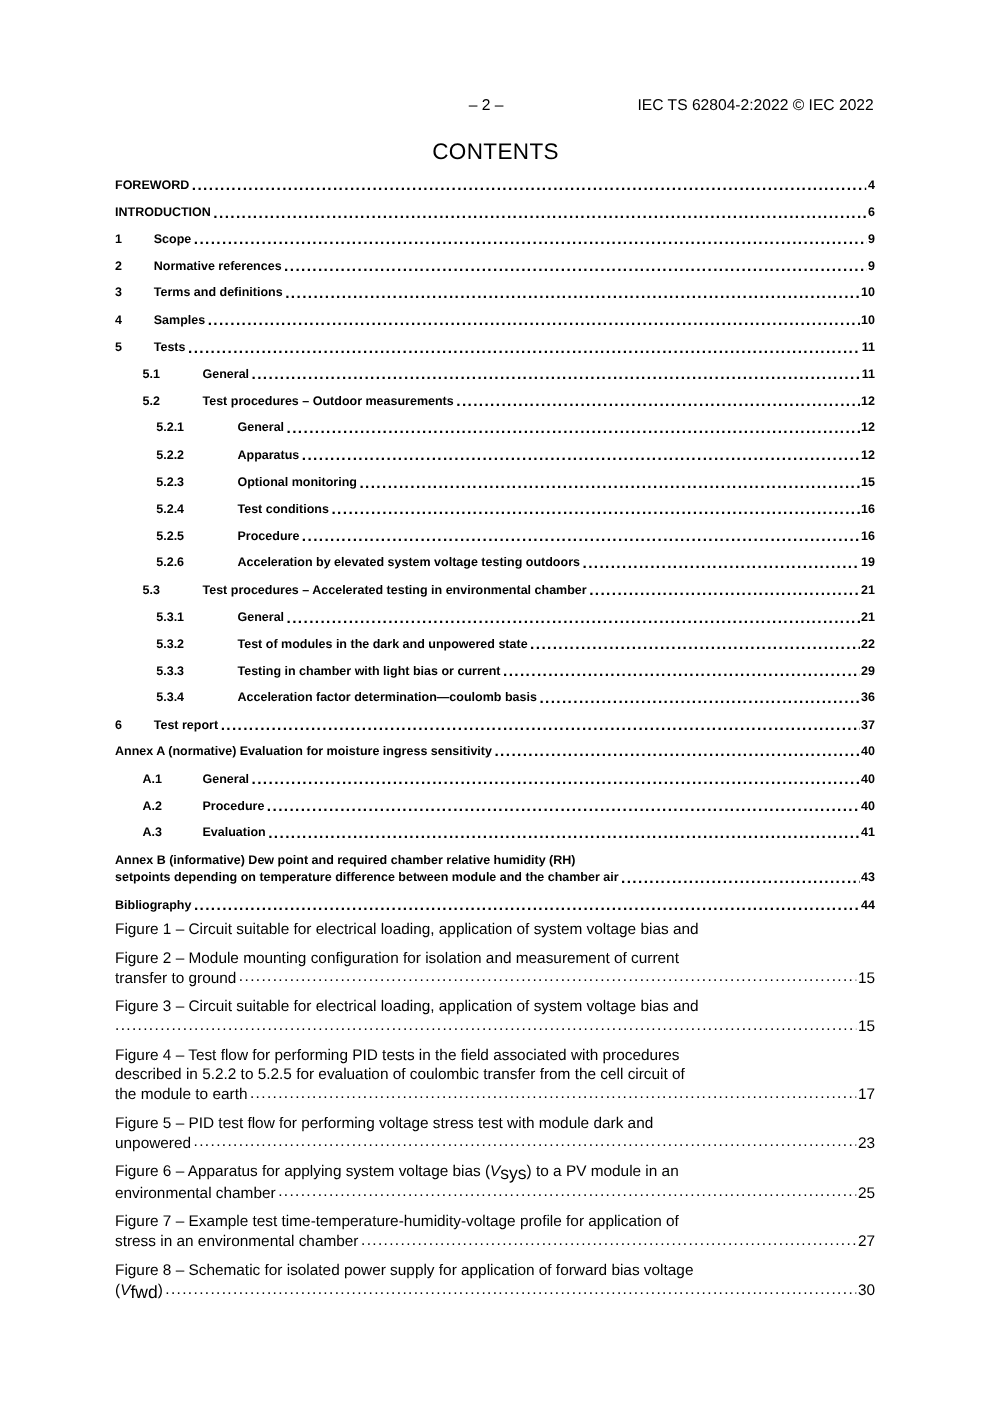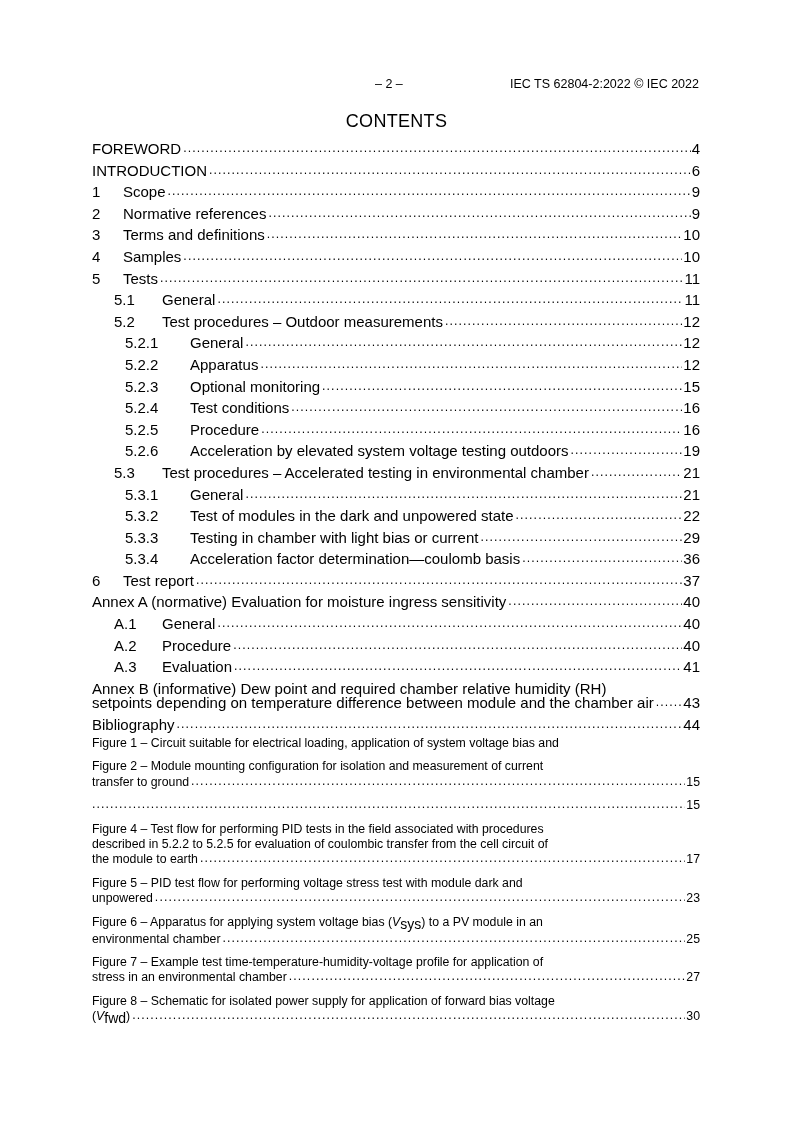--- a/index.html
+++ b/index.html
@@ -58,21 +58,22 @@
     font-size: 18px;
     letter-spacing: 0.3px;
   }
 
   
   .toc {
     position: absolute;
     left: 92px;
     top: 142px;
     width: 608px;
-    font-size: 15px;
+    font-size: 10px;
+    font-weight: bold;
   }
 
   .toc-entry {
     position: relative;
     display: block;
     margin-bottom: 7px;
     line-height: 14.6px;
   }
 
   
@@ -107,21 +108,21 @@
     flex: 0 0 auto;
     text-align: right;
     white-space: nowrap;
     padding-left: 1px;
   }
   .wrap-entry .line {
     white-space: nowrap;
   }
   .wrap-entry .lastline {
     display: flex;
-    align-items: flex-start;
+    align-items: center;
     width: 100%;
   }
   .lvl-num1 { width: 31px; }
   .lvl-num2 { width: 48px; }
   .lvl-num3 { width: 65px; }
 
   .ind1 { margin-left: 0px; }
   .ind2 { margin-left: 22px; }
   .ind3 { margin-left: 33px; }
 
@@ -377,20 +378,21 @@
       </div>
       <div class="toc-entry wrap-entry">
         <div class="line">Figure 2 – Module mounting configuration for isolation  and measurement of current</div>
         <div class="lastline">
           <span class="txt">transfer to ground </span>
           <span class="leader"></span>
           <span class="pg">15</span>
         </div>
       </div>
       <div class="toc-entry wrap-entry">
+        <div class="line">Figure 3 – Circuit suitable for electrical loading, application of system voltage  bias and</div>
         <div class="lastline">
           <span class="leader"></span>
           <span class="pg">15</span>
         </div>
       </div>
       <div class="toc-entry wrap-entry">
         <div class="line">Figure 4 – Test flow for performing PID tests in the field associated  with procedures</div>
         <div class="line">described in 5.2.2 to 5.2.5 for evaluation of coulombic  transfer from the cell circuit of</div>
         <div class="lastline">
           <span class="txt">the module to earth</span>

